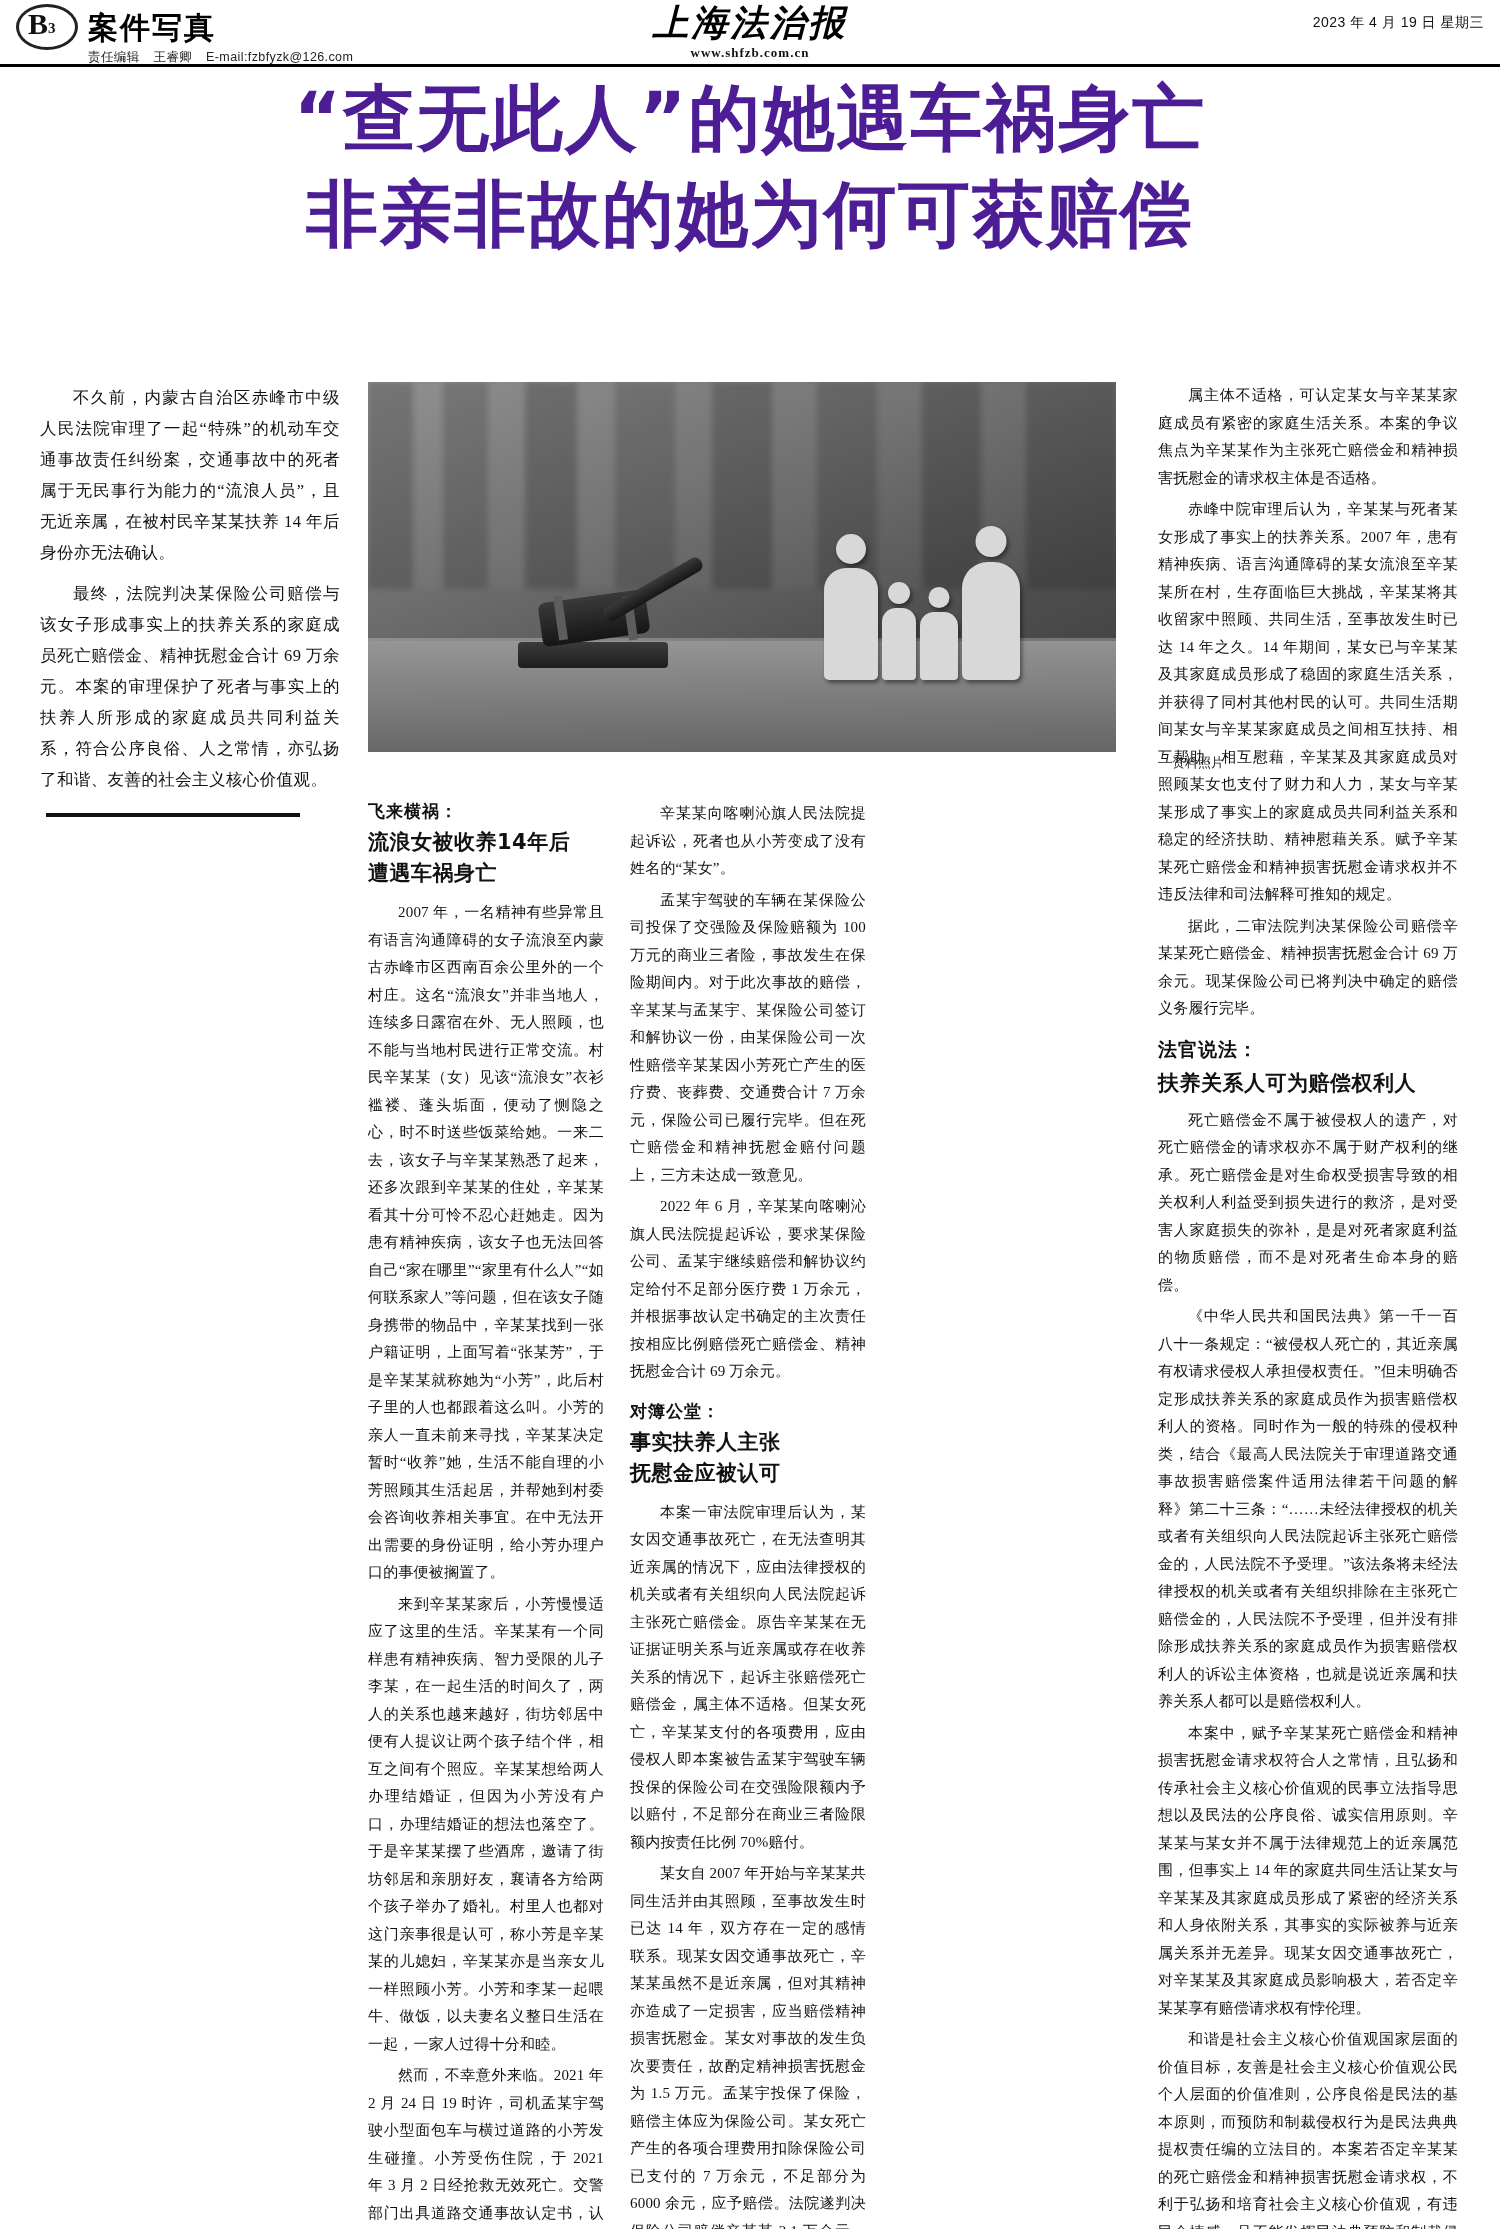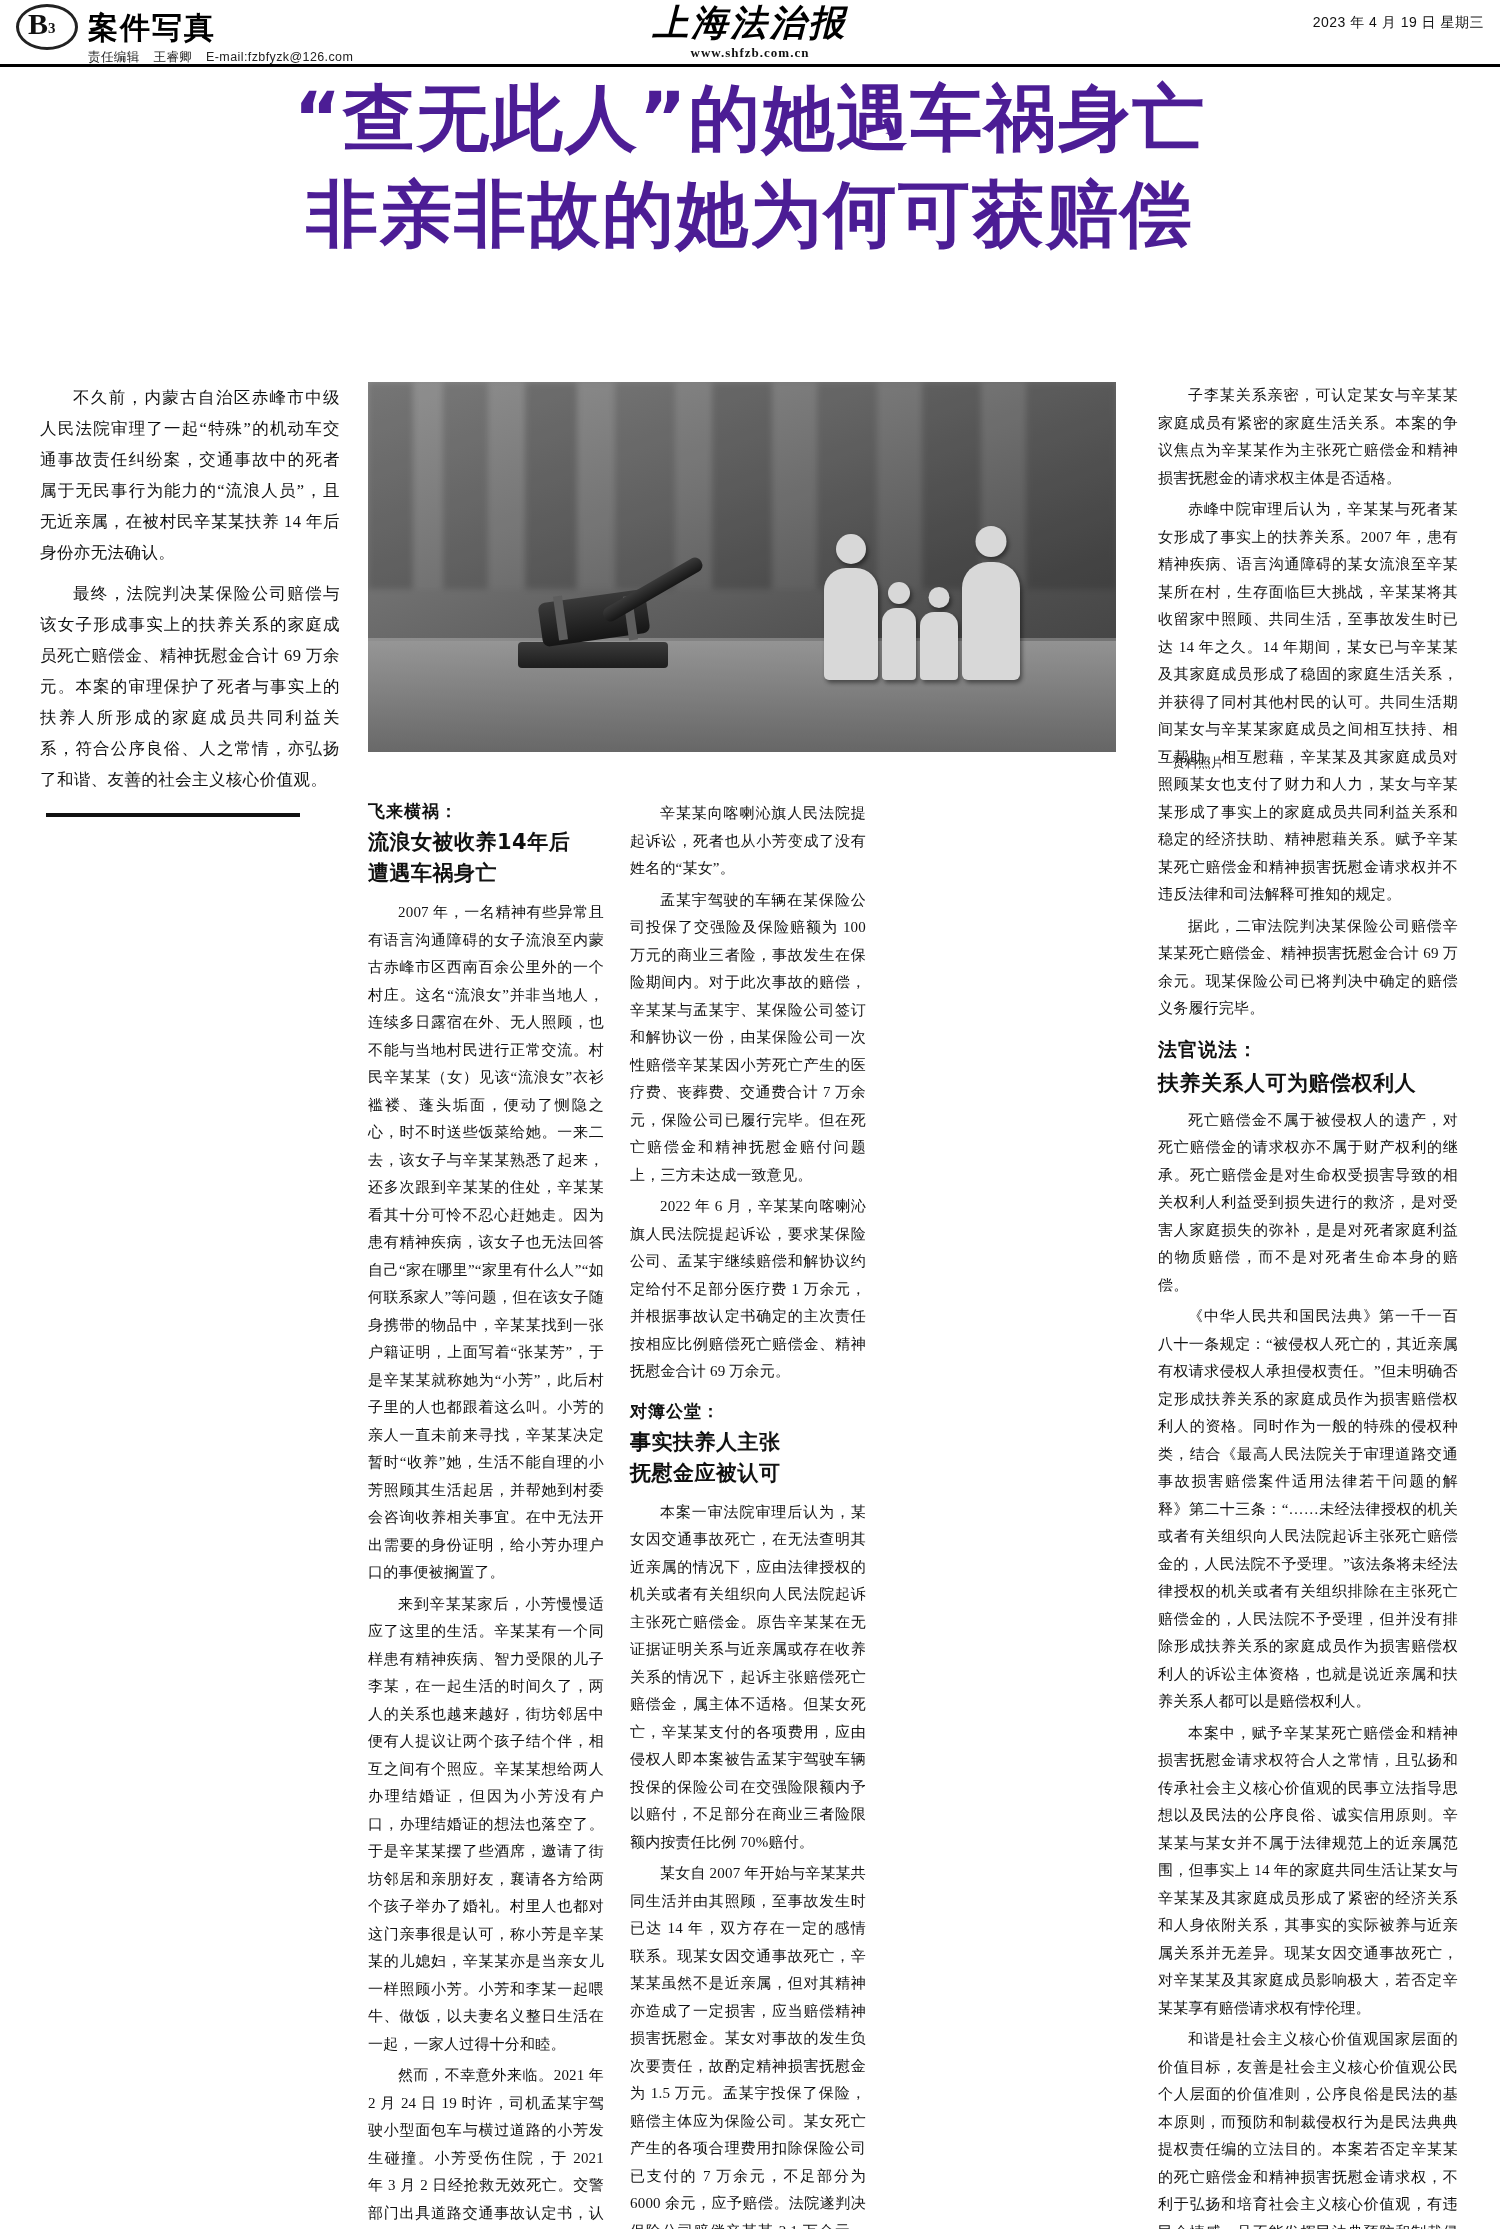--- a/index.html
+++ b/index.html
@@ -303,21 +303,21 @@
   </div>
 
   <div class="sub sub-c">
     <div class="body-text">
       <p style="visibility:hidden;height:0;margin:0;">赤峰中院二审查明，事实与一审判决认定事实一致。根据各方当事人提交的新证据另查明，二审中辛某某自愿放弃一审关于要求和解协议以外医疗费差额部分的诉讼请求，孟某宇及保险公司均同意。某女与辛某某儿</p>
     </div>
   </div>
 
   <div class="col col-right">
     <div class="body-text">
-      <p>子李某关系亲密，可认定某女与辛某某家庭成员有紧密的家庭生活关系。本案的争议焦点为辛某某作为主张死亡赔偿金和精神损害抚慰金的请求权主体是否适格。</p>
+      <p>属主体不适格，可认定某女与辛某某家庭成员有紧密的家庭生活关系。本案的争议焦点为辛某某作为主张死亡赔偿金和精神损害抚慰金的请求权主体是否适格。</p>
       <p>赤峰中院审理后认为，辛某某与死者某女形成了事实上的扶养关系。2007 年，患有精神疾病、语言沟通障碍的某女流浪至辛某某所在村，生存面临巨大挑战，辛某某将其收留家中照顾、共同生活，至事故发生时已达 14 年之久。14 年期间，某女已与辛某某及其家庭成员形成了稳固的家庭生活关系，并获得了同村其他村民的认可。共同生活期间某女与辛某某家庭成员之间相互扶持、相互帮助、相互慰藉，辛某某及其家庭成员对照顾某女也支付了财力和人力，某女与辛某某形成了事实上的家庭成员共同利益关系和稳定的经济扶助、精神慰藉关系。赋予辛某某死亡赔偿金和精神损害抚慰金请求权并不违反法律和司法解释可推知的规定。</p>
       <p>据此，二审法院判决某保险公司赔偿辛某某死亡赔偿金、精神损害抚慰金合计 69 万余元。现某保险公司已将判决中确定的赔偿义务履行完毕。</p>
     </div>
     <div class="right-kicker">法官说法：</div>
     <div class="right-subhead">扶养关系人可为赔偿权利人</div>
     <div class="body-text">
       <p>死亡赔偿金不属于被侵权人的遗产，对死亡赔偿金的请求权亦不属于财产权利的继承。死亡赔偿金是对生命权受损害导致的相关权利人利益受到损失进行的救济，是对受害人家庭损失的弥补，是是对死者家庭利益的物质赔偿，而不是对死者生命本身的赔偿。</p>
       <p>《中华人民共和国民法典》第一千一百八十一条规定：“被侵权人死亡的，其近亲属有权请求侵权人承担侵权责任。”但未明确否定形成扶养关系的家庭成员作为损害赔偿权利人的资格。同时作为一般的特殊的侵权种类，结合《最高人民法院关于审理道路交通事故损害赔偿案件适用法律若干问题的解释》第二十三条：“……未经法律授权的机关或者有关组织向人民法院起诉主张死亡赔偿金的，人民法院不予受理。”该法条将未经法律授权的机关或者有关组织排除在主张死亡赔偿金的，人民法院不予受理，但并没有排除形成扶养关系的家庭成员作为损害赔偿权利人的诉讼主体资格，也就是说近亲属和扶养关系人都可以是赔偿权利人。</p>
       <p>本案中，赋予辛某某死亡赔偿金和精神损害抚慰金请求权符合人之常情，且弘扬和传承社会主义核心价值观的民事立法指导思想以及民法的公序良俗、诚实信用原则。辛某某与某女并不属于法律规范上的近亲属范围，但事实上 14 年的家庭共同生活让某女与辛某某及其家庭成员形成了紧密的经济关系和人身依附关系，其事实的实际被养与近亲属关系并无差异。现某女因交通事故死亡，对辛某某及其家庭成员影响极大，若否定辛某某享有赔偿请求权有悖伦理。</p>
       <p>和谐是社会主义核心价值观国家层面的价值目标，友善是社会主义核心价值观公民个人层面的价值准则，公序良俗是民法的基本原则，而预防和制裁侵权行为是民法典典提权责任编的立法目的。本案若否定辛某某的死亡赔偿金和精神损害抚慰金请求权，不利于弘扬和培育社会主义核心价值观，有违民众情感，且不能发挥民法典预防和制裁侵权行为的立法目的。</p>

